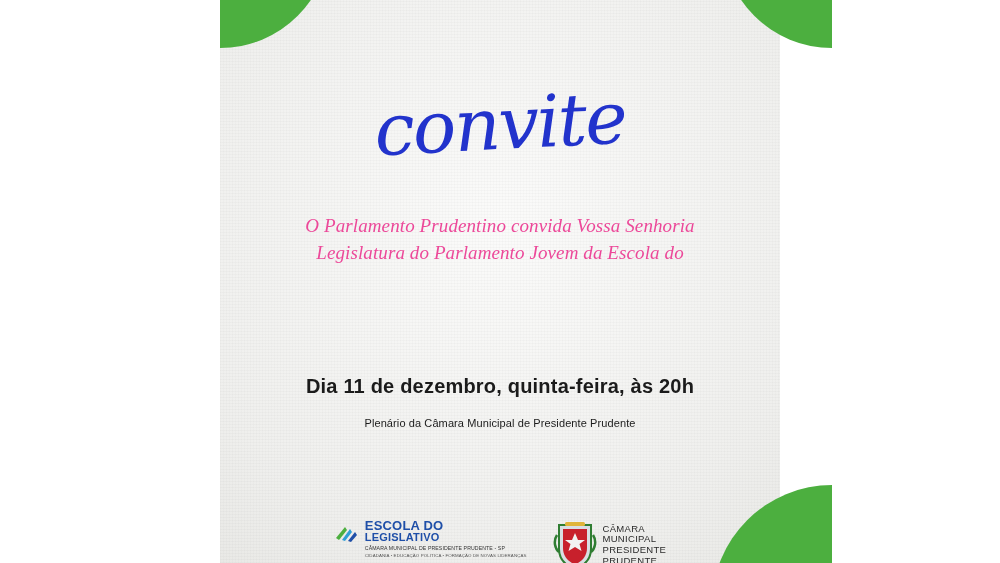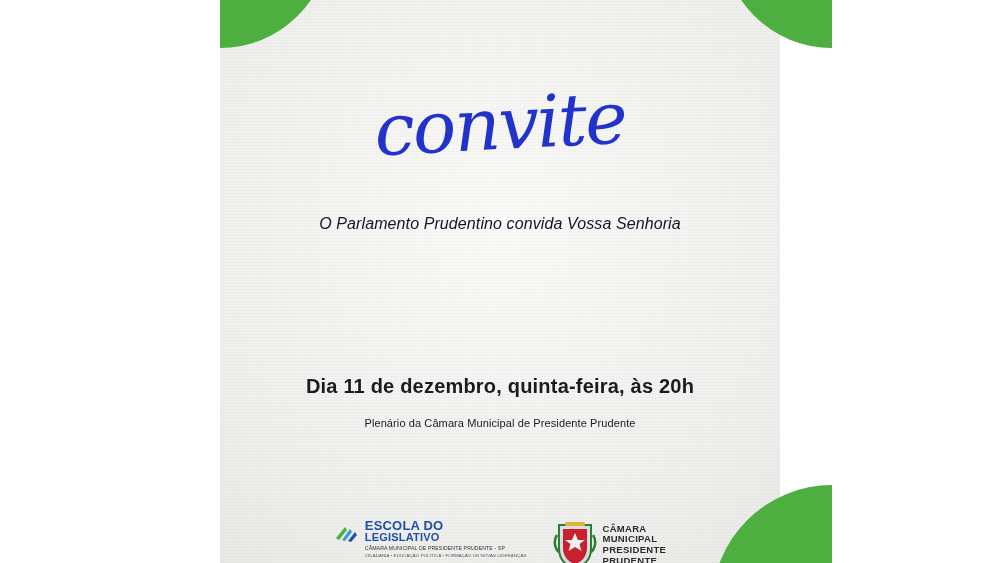--- a/index.html
+++ b/index.html
@@ -99,25 +99,25 @@
     color: #2233cc;
     letter-spacing: -2px;
     transform: rotate(-3deg);
   }
 
   .invite-body {
     position: absolute;
     left: 48px;
     right: 48px;
     top: 212px;
-    font-family: Liberation Sans, sans-serif;
+    font-family: Liberation Serif, serif;
     font-style: italic;
-    font-size: 16px;
+    font-size: 19px;
     line-height: 1.44;
-    color: #0f172a;
+    color: #ec4899;
     letter-spacing: .1px;
   }
 
   .event-datetime {
     position: absolute;
     left: 24px;
     right: 24px;
     top: 375px;
     font-family: "Liberation Sans", sans-serif;
     font-size: 20px;
@@ -207,21 +207,21 @@
     height: 52px;
     position: relative;
   }
   .logo-camara .crest svg { display: block; }
   .logo-camara .words {
     text-align: left;
     line-height: 1.12;
   }
   .logo-camara .words div {
     font-family: "Liberation Sans", sans-serif;
-    font-weight: 700;
+    font-weight: 400;
     font-size: 9.5px;
     color: #2b2b2b;
     letter-spacing: .3px;
   }
 </style>
 </head>
 <body>
 
 <div id="invite-canvas">
 
@@ -233,20 +233,21 @@
   <div class="corner tl"></div>
   <div class="corner tr"></div>
   <div class="corner br"></div>
 
   <div class="content" style="position:absolute; left:220px; top:0;">
 
     <div class="script-title">convite</div>
 
     <div class="invite-body">
       <div>O Parlamento Prudentino convida Vossa Senhoria</div>
+      <div>Legislatura do Parlamento Jovem da Escola do</div>
     </div>
 
     <div class="event-datetime">Dia 11 de dezembro, quinta-feira, às 20h</div>
     <div class="event-place">Plenário da Câmara Municipal de Presidente Prudente</div>
 
     <div class="logos">
 
       <div class="logo-escola">
         <span class="mark">
           <svg width="26" height="26" viewBox="0 0 26 26" aria-hidden="true">

